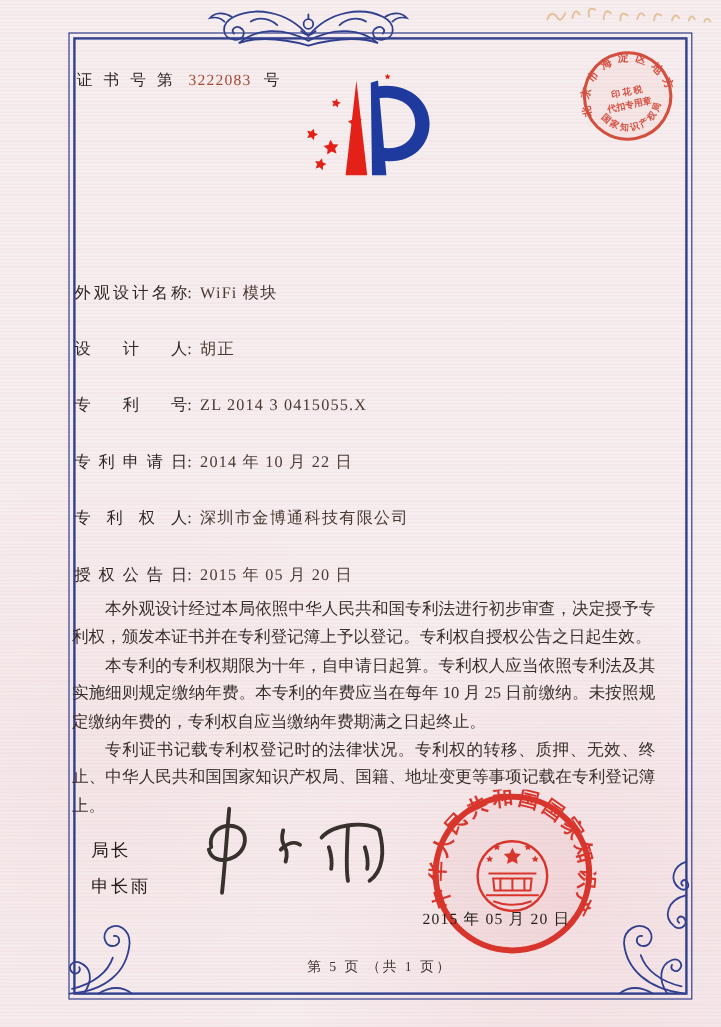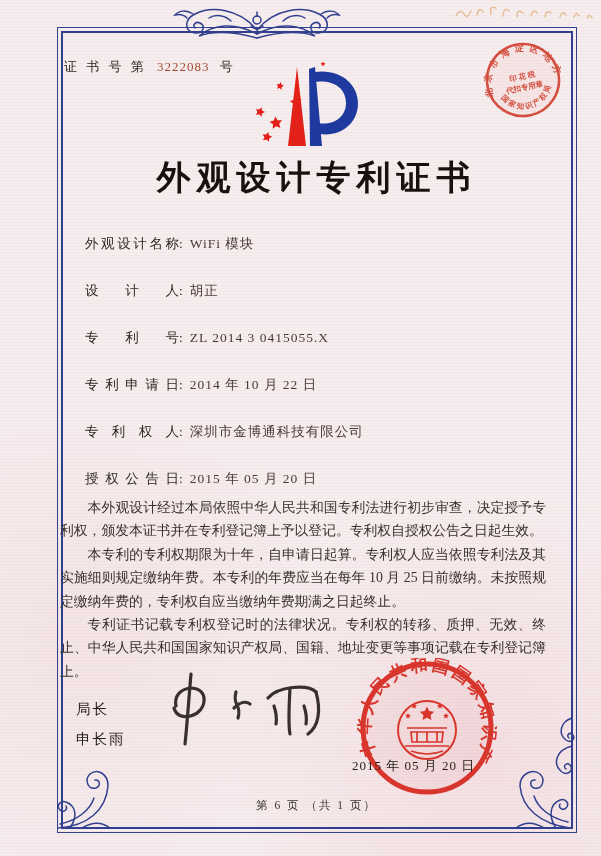--- a/index.html
+++ b/index.html
@@ -15,21 +15,21 @@
     border:1px solid #31408e;}
   .frame-inner{position:absolute;left:3px;top:3px;right:3px;bottom:3px;
     border:2px solid #31408e;}
   .cert-no{position:absolute;left:64px;top:58px;font-size:13px;color:#2c2522;
     letter-spacing:3px;white-space:nowrap;font-family:Liberation Serif, serif;}
   .cert-no .num{color:#a84a32;letter-spacing:1px;margin:0 4px;}
   .title{position:absolute;left:57px;top:155px;width:519px;text-align:center;
     font-size:34px;font-weight:bold;color:#17120f;letter-spacing:6px;}
   .fields{position:absolute;left:62px;top:226px;width:470px;}
   .field-row{height:47px;box-sizing:border-box;padding-top:9px;font-size:13.5px;
-    white-space:nowrap;padding-left:23px;}
+    white-space:nowrap;}
   .field-label{display:inline-block;width:94px;text-align:justify;text-align-last:justify;
     color:#2e2824;vertical-align:baseline;}
   .field-colon{color:#2e2824;margin-right:7px;}
   .field-value{color:#4a3a33;letter-spacing:1px;}
   .body-text{position:absolute;left:60px;top:496px;width:486px;font-size:13.8px;
     line-height:23.4px;color:#38302b;text-align:justify;}
   .body-text p{margin:0;text-indent:2em;}
   .signer{position:absolute;left:76px;top:694px;font-size:14.5px;color:#26201c;
     line-height:30px;letter-spacing:2px;}
   .sig-svg{position:absolute;left:148px;top:666px;}
@@ -125,21 +125,20 @@
     <defs>
       <path id="taxTop" d="M 8,52 A 33,33 0 1 1 72,52"></path>
       <path id="taxBottom" d="M 14,51 A 28,28 0 0 0 66,51"></path>
     </defs>
     <text class="tax-ring-top"><textPath href="#taxTop" startOffset="2">北京市海淀区地方税务局</textPath></text>
     <text class="tax-ring-bottom"><textPath href="#taxBottom" startOffset="2">国家知识产权局</textPath></text>
     <text class="tax-center" x="40" y="39">印 花 税</text>
     <text class="tax-center" x="40" y="50">代扣专用章</text>
   </svg>
 
-  <div class="title">外观设计专利证书</div>
 
   <div class="fields">
     <div class="field-row">
       <span class="field-label">外观设计名称</span><span class="field-colon">:</span><span class="field-value">WiFi 模块</span>
     </div>
     <div class="field-row">
       <span class="field-label">设计人</span><span class="field-colon">:</span><span class="field-value">胡正</span>
     </div>
     <div class="field-row">
       <span class="field-label">专利号</span><span class="field-colon">:</span><span class="field-value">ZL 2014 3 0415055.X</span>
@@ -197,15 +196,15 @@
         <path d="M50,70 L90,70"></path>
         <path d="M54,74 L86,74 L85,84 L55,84 Z"></path>
         <path d="M60,74 L60,84 M70,74 L70,84 M80,74 L80,84"></path>
         <path d="M48,88 L92,88"></path>
         <path d="M54,93 Q70,99 86,93"></path>
       </g>
     </g>
   </svg>
   <div class="seal-date">2015 年 05 月 20 日</div>
 
-  <div class="footer">第 6 页 （共 1 页）</div>
+  <div class="footer">第 5 页 （共 1 页）</div>
 
 </div>
 
 </body></html>

